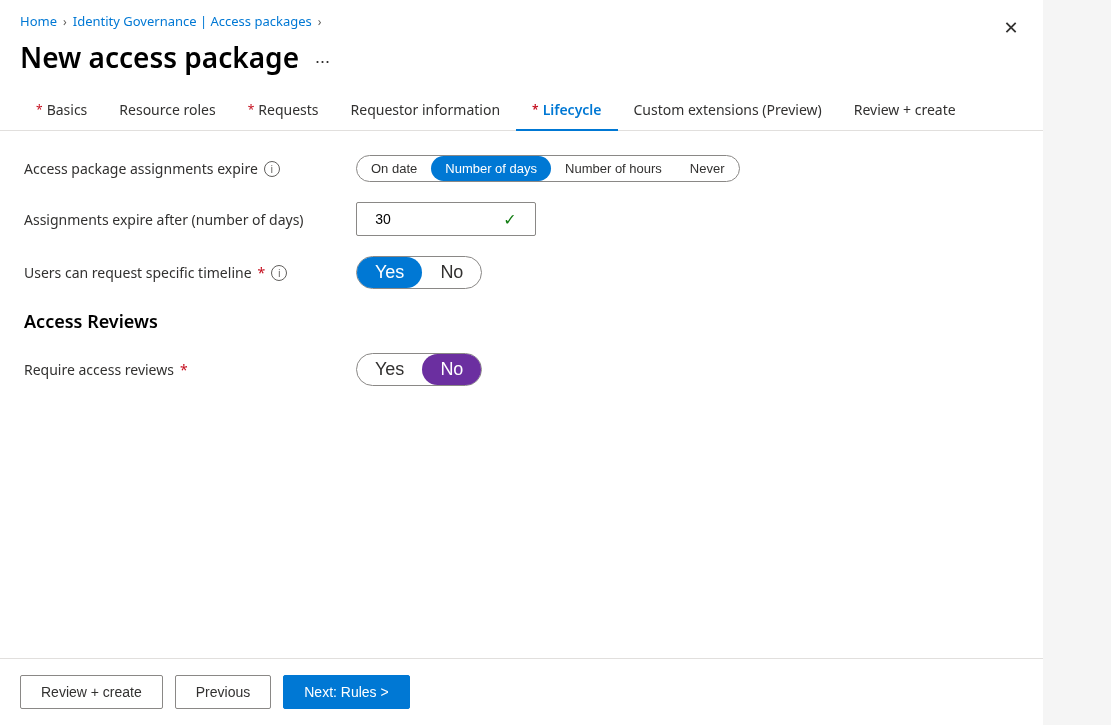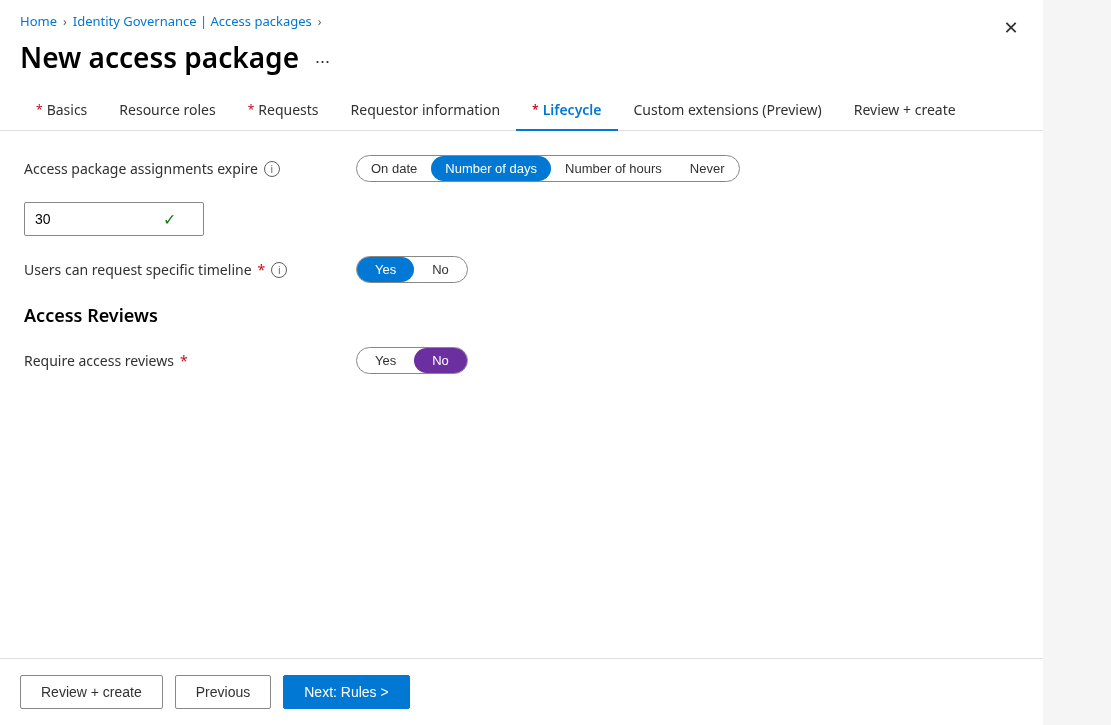--- a/index.html
+++ b/index.html
@@ -174,21 +174,21 @@
     
     .toggle-control {
       display: flex;
       border: 1px solid #8a8886;
       border-radius: 20px;
       overflow: visible;
       background: #fff;
     }
     .toggle-option {
       padding: 5px 18px;
-      font-size: 13px;
+      font-size: 18px;
       cursor: pointer;
       border: none;
       background: transparent;
       color: #323130;
       white-space: nowrap;
     }
     .toggle-option.active-yes {
       background: #0078d4;
       color: #fff;
       border-radius: 20px;
@@ -200,21 +200,21 @@
     }
     
     .text-input {
       border: 1px solid #8a8886;
       border-radius: 2px;
       padding: 5px 10px;
       font-size: 14px;
       width: 180px;
       display: flex;
       align-items: center;
-      justify-content: flex-start;
+      justify-content: center;
       gap: 8px;
     }
     .text-input input {
       border: none;
       outline: none;
       font-size: 14px;
       width: 120px;
     }
     .check-icon {
       color: #107c10;
@@ -313,20 +313,23 @@
         </div>
         <div class="segmented-control">
           <button class="seg-option">On date</button>
           <button class="seg-option active">Number of days</button>
           <button class="seg-option">Number of hours</button>
           <button class="seg-option">Never</button>
         </div>
       </div>
 
       <div class="form-row">
+        <div class="form-label">
+          <span>Assignments expire after (number of days)</span>
+        </div>
         <div class="text-input">
           <input type="text" value="30" style="">
           <span class="check-icon">✓</span>
         </div>
       </div>
 
       <div class="form-row">
         <div class="form-label">
           <span>Users can request specific timeline</span>
           <span class="required-star"> *</span>

